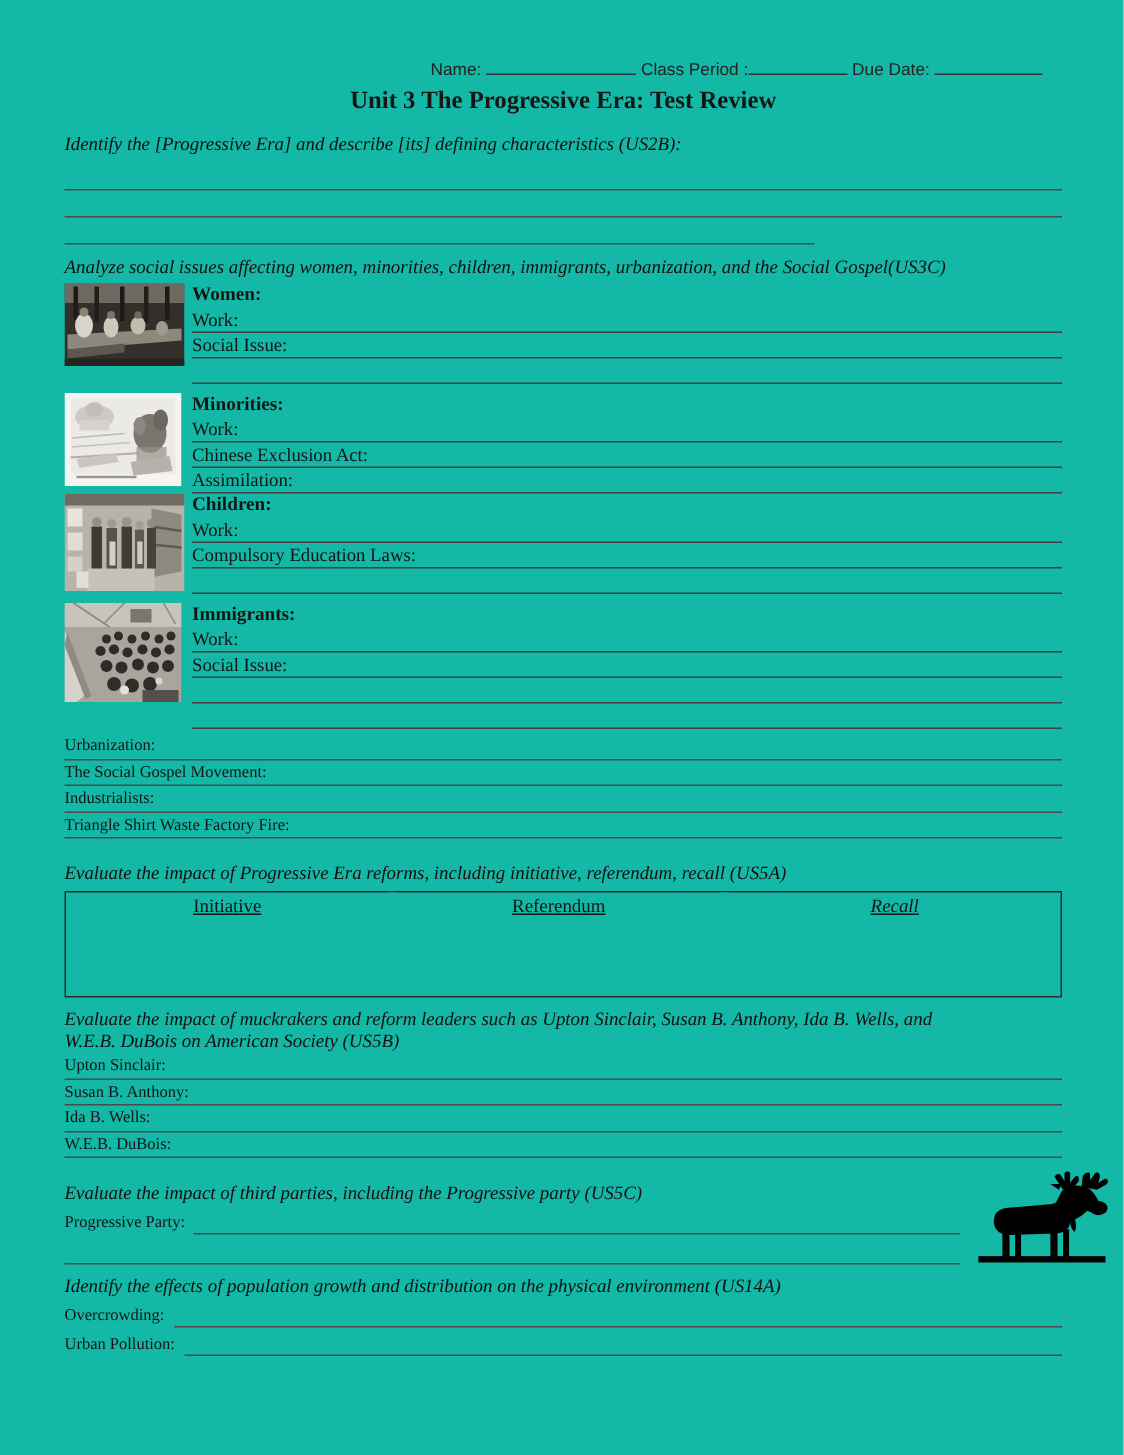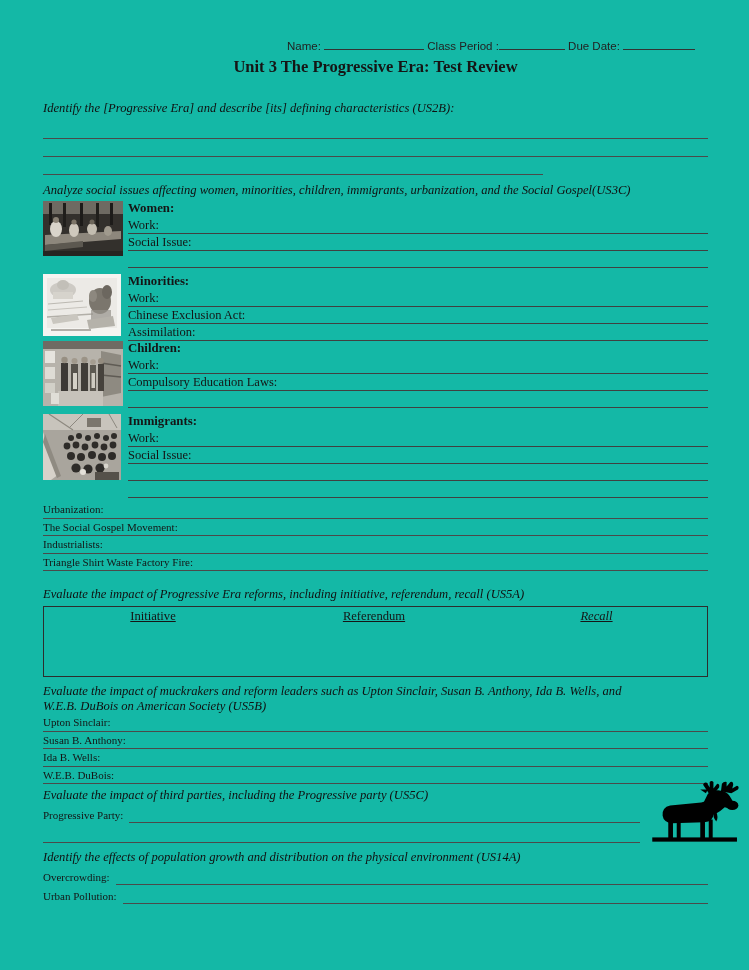--- a/index.html
+++ b/index.html
@@ -14,21 +14,21 @@
   .name-row {
     font-family:"Liberation Sans", sans-serif;
     font-size:11.5px; color:#222; margin-left:244px; height:15px;
     white-space:nowrap;
   }
   .blank { display:inline-block; border-bottom:1px solid #333; height:10px; vertical-align:baseline; }
   .blank.b1 { width:100px; } .blank.b2 { width:66px; } .blank.b3 { width:72px; }
   .title { text-align:center; font-weight:bold; font-size:16.5px; height:20px; margin-top:2px; }
   
   .prompt { font-style:italic; font-size:12.6px; color:#101010; line-height:15px; }
-  .p1 { margin-top:24px; height:16px; }
+  .p1 { margin-top:12px; height:16px; }
   .p2 { margin-top:8px; height:17px; margin-bottom:1px; }
   .p3 { margin-top:16px; height:16px; }
   .p4 { margin-top:7px; }
   .p5 { height:16px; }
   .p6 { margin-top:7px; height:16px; }
   
   .wline { height:18px; border-bottom:1px solid #4a4a4a; }
   .wline.short { width:500px; }
   .wline.first { margin-top:4px; }
   
@@ -37,25 +37,25 @@
   .msec .txtcol { flex:1; min-width:0; }
   .msec .heading { font-weight:bold; font-size:12.8px; height:16px; }
   .frow { font-size:12.5px; height:17px; border-bottom:1px solid #404040; line-height:16px; }
   .msec.mb6 { margin-bottom:6px; }
   .msec.mb3 { margin-bottom:3px; }
   .imgcol svg { display:block; }
   
   .drow { font-size:11px; height:17.5px; border-bottom:1px solid #4a4a4a; line-height:16px; }
   
   .reforms-table { margin-top:3px; display:grid; grid-template-columns:1fr 1fr 1fr; border:1px solid #2d2d2d; height:71px; }
-  .reforms-table .cell { border-right:3px solid #14b8a6; text-align:center; padding-top:2px; font-size:12.6px; }
+  .reforms-table .cell { border-right:6px solid #14b8a6; text-align:center; padding-top:2px; font-size:12.6px; }
   .reforms-table .cell:last-child { border-right:none;font-style:italic; }
   .reforms-table .cell span { text-decoration:underline; }
   
-  .bottom-wrap { position:relative; margin-top:4px; }
+  .bottom-wrap { position:relative; margin-top:16px; }
   .label-line-row { display:flex; font-size:11px; height:19px; align-items:flex-end;justify-content:flex-end; }
   .label-line-row .lbl { white-space:nowrap; padding-right:6px; line-height:15px; }
   .label-line-row .fill { flex:1; border-bottom:1px solid #4a4a4a; height:15px; }
   .pp-row .fill, .pp-blank { margin-right:68px; }
   .pp-blank { border-bottom:1px solid #4a4a4a; height:13px; margin-top:7px; }
   .moose { position:absolute; right:-36px; top:-8px; width:95px; height:64px; }
 </style>
 </head>
 <body>
 

